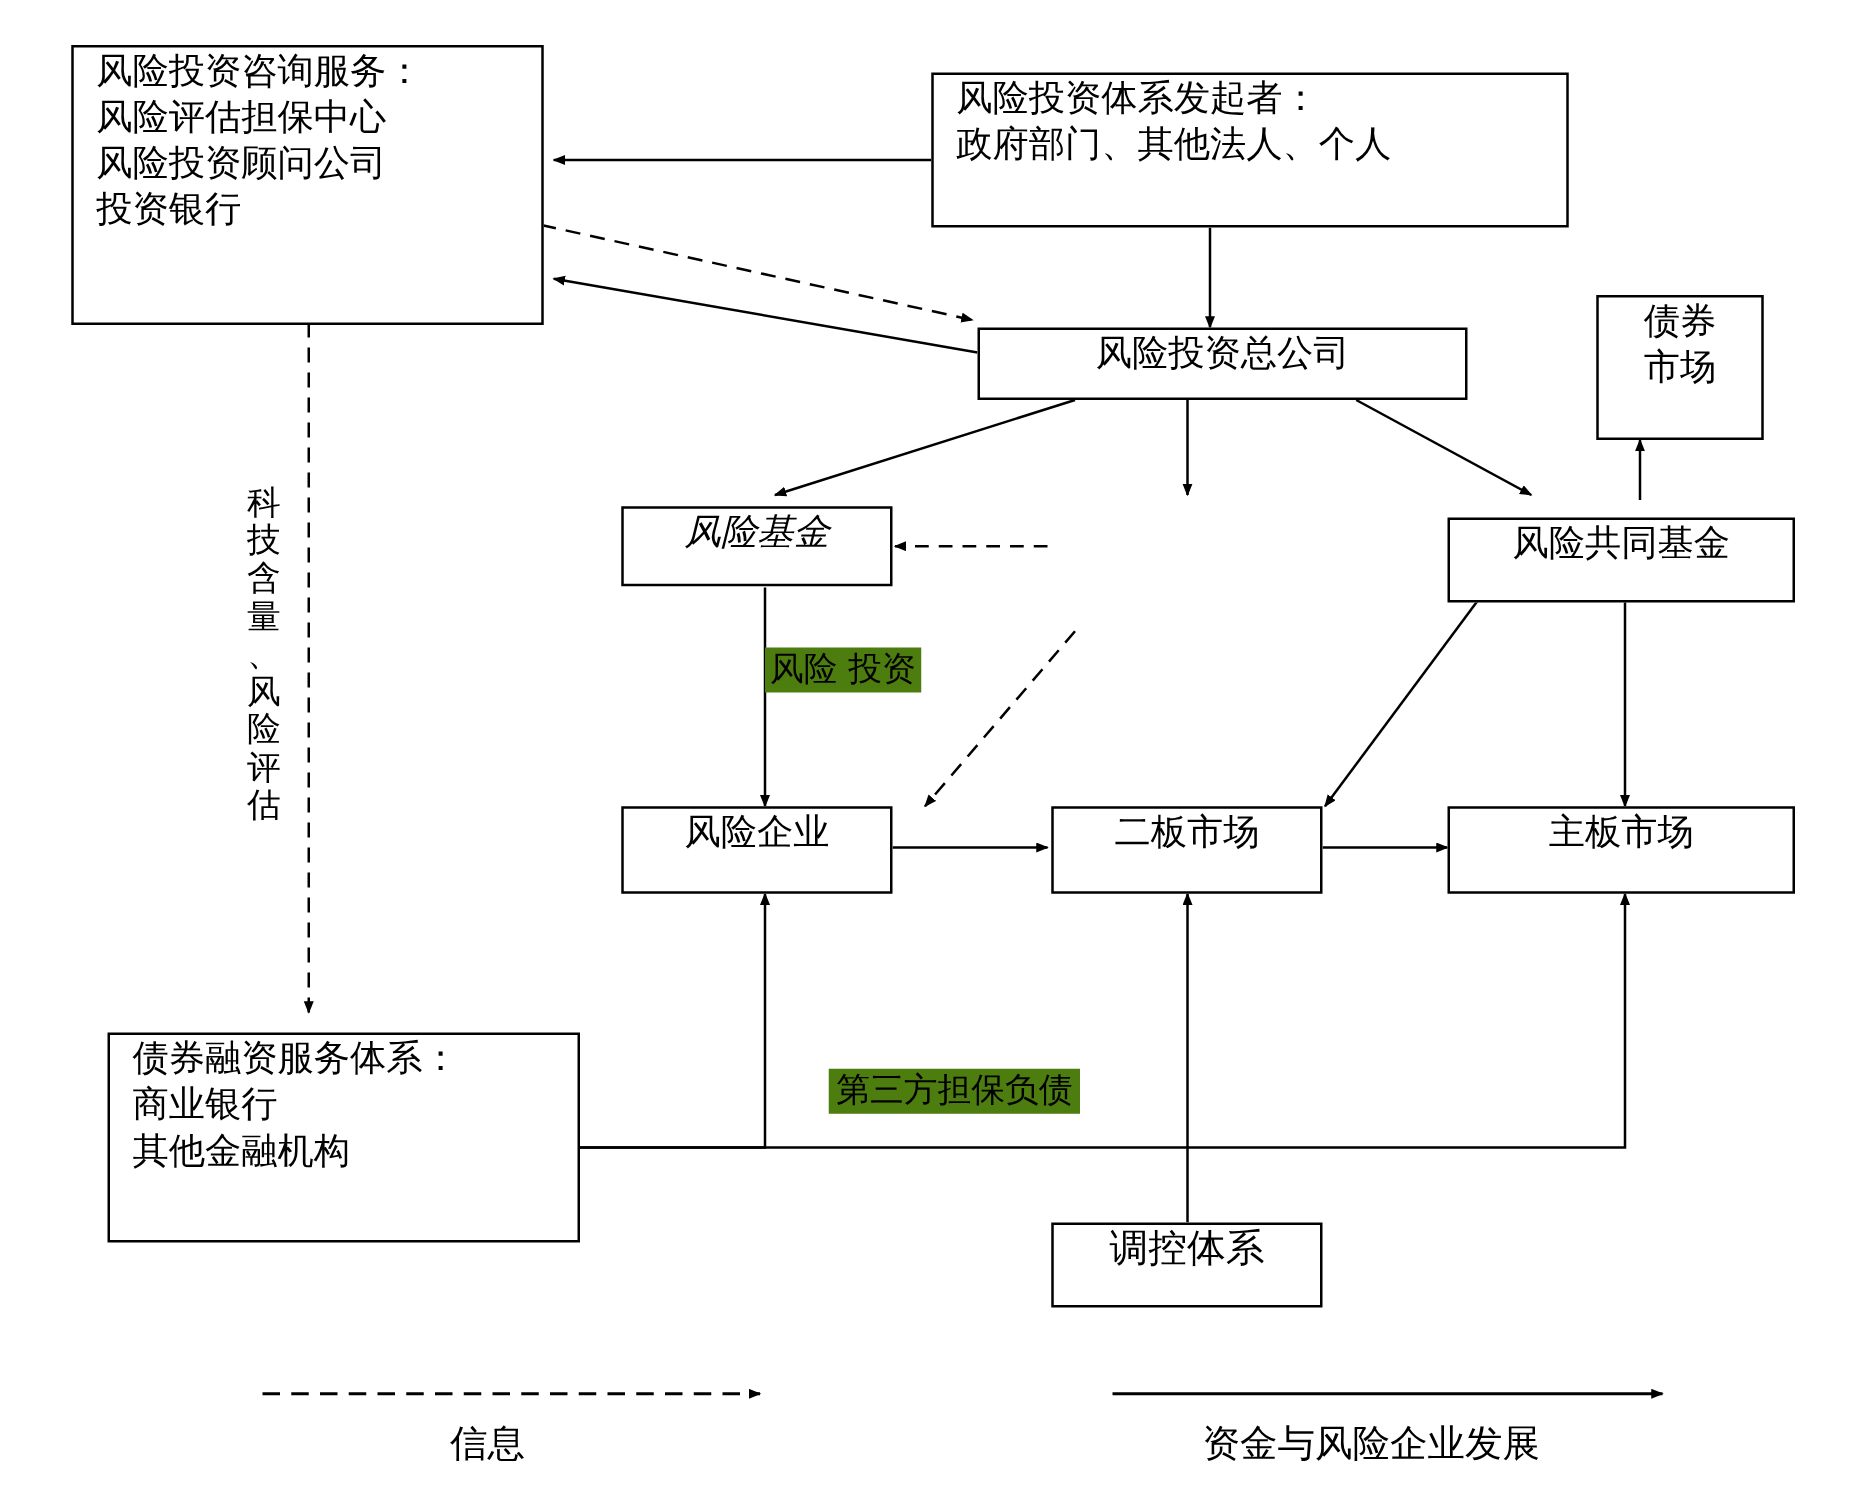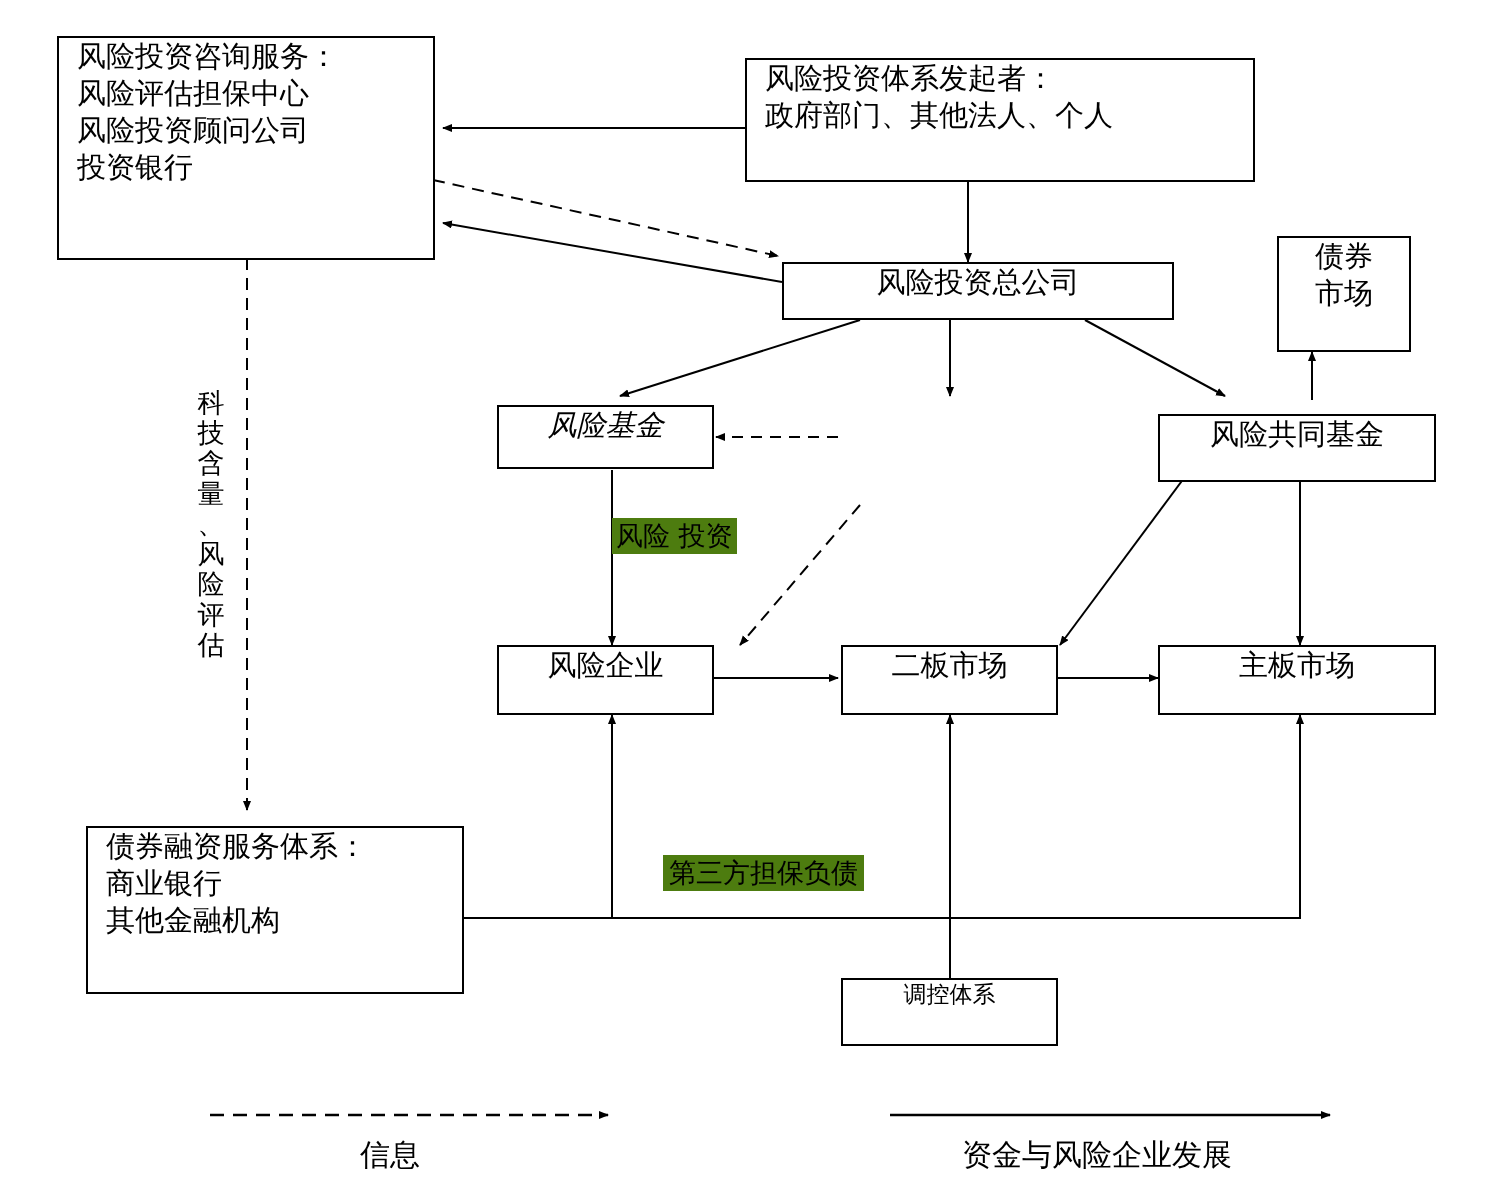--- a/index.html
+++ b/index.html
@@ -174,21 +174,21 @@
   <div class="node center" style="left:1158px; top:645px; width:278px; height:70px; font-size:29px;">
     <span class="line">主板市场</span>
   </div>
 
   <div class="node left" style="left:86px; top:826px; width:378px; height:168px; font-size:29px;">
     <span class="line">债券融资服务体系：</span>
     <span class="line">商业银行</span>
     <span class="line">其他金融机构</span>
   </div>
 
-  <div class="node center" style="left:841px; top:978px; width:217px; height:68px; font-size:23px;">
+  <div class="node center" style="left:841px; top:978px; width:217px; height:68px; font-size:31px;">
     <span class="line">调控体系</span>
   </div>
 
   <div class="edge-label" style="left:612px; top:518px; font-size:27px; padding:2px 4px;">
     <span class="line">风险</span>
     <span class="line">投资</span>
   </div>
 
   <div class="edge-label" style="left:663px; top:855px; font-size:27px; padding:2px 6px;">
     <span class="line">第三方担保负债</span>

